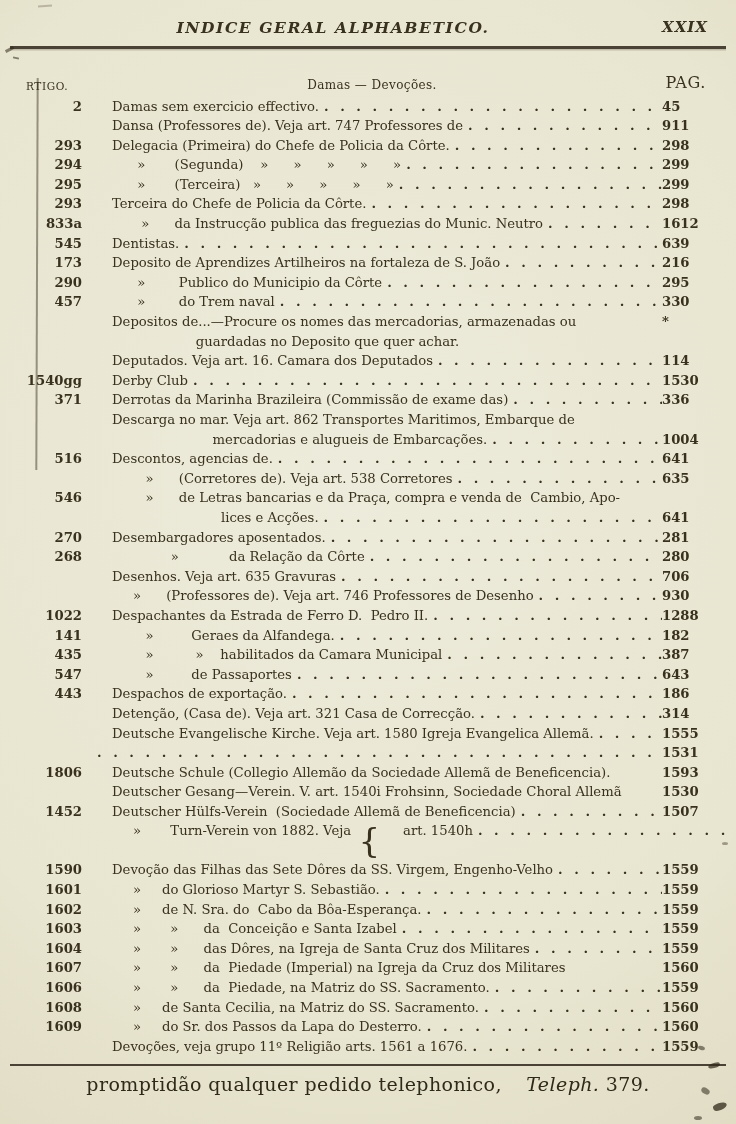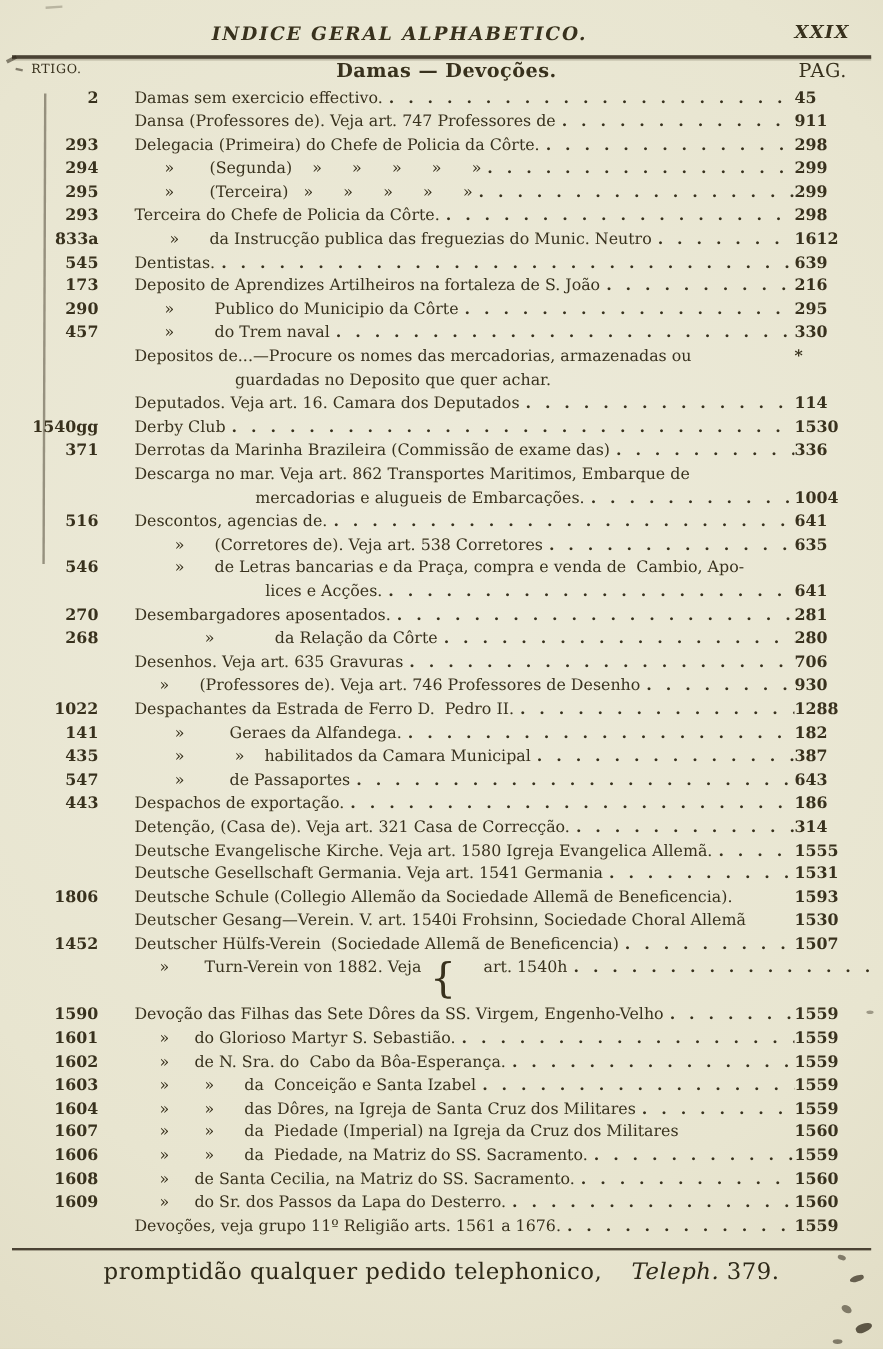--- a/index.html
+++ b/index.html
@@ -19,23 +19,23 @@
   }
   
   .header { position:relative; height:26px; margin:4px 28px;font-style:italic; }
   .header-title {
     position:absolute; left:0; right:70px; top:2px;
     text-align:center; font-weight:bold; font-size:15.5px; letter-spacing:1.6px;
   }
   .header-pageno { position:absolute; right:0; top:2px; font-weight:bold; font-size:15px; letter-spacing:1px; }
   .rule-top { height:2.5px; background:#4a4234; margin:3px 10px 0 10px; box-shadow:0 1.5px 0 rgba(74,66,52,.25); }
   
-  .colhead { display:flex; align-items:center; padding:0 30px 3px 26px; }
+  .colhead { display:flex; align-items:flex-end; padding:24px 30px 3px 26px; }
   .c-art { width:56px; font-size:10.5px; letter-spacing:.6px; text-align:left; }
-  .c-sec { flex:1; text-align:center; font-weight:bold; font-size:16px; letter-spacing:.4px; }
+  .c-sec { flex:1; text-align:center; font-weight:normal; font-size:12px; letter-spacing:.4px; }
   .c-pag { width:44px; font-size:16px; letter-spacing:.6px; text-align:right; }
   
   .entries { padding:2px 30px 0 26px; font-size:13.2px; }
   .row { display:flex; align-items:baseline; line-height:19.6px; }
   .art { flex:0 0 56px; width:56px; text-align:right; font-weight:bold; margin-right:10px; white-space:nowrap; }
   .etext { white-space:pre; flex:0 0 auto;margin-left:20px; }
   .leader { flex:1 1 auto; overflow:hidden; white-space:nowrap; min-width:0; padding-left:5px; font-weight:bold; }
   .leader::after { content:". . . . . . . . . . . . . . . . . . . . . . . . . . . . . . . . . . . . . . . . . . . . . . . . . ."; letter-spacing:3.5px; }
   .spacer { flex:1 1 auto; }
   .pag { flex:0 0 44px; width:44px; text-align:left; font-weight:bold; white-space:nowrap; }
@@ -272,21 +272,20 @@
         <span class="pag">314</span>
       </div>
       <div class="row">
         <span class="art"></span>
         <span class="etext">Deutsche Evangelische Kirche. Veja art. 1580 Igreja Evangelica Allemã.</span>
         <span class="leader"></span>
         <span class="pag">1555</span>
       </div>
       <div class="row">
         <span class="art"></span>
-        <span class="etext">Deutsche Gesellschaft Germania. Veja art. 1541 Germania</span>
         <span class="leader"></span>
         <span class="pag">1531</span>
       </div>
       <div class="row">
         <span class="art">1806</span>
         <span class="etext">Deutsche Schule (Collegio Allemão da Sociedade Allemã de Beneficencia).</span>
         <span class="spacer"></span>
         <span class="pag">1593</span>
       </div>
       <div class="row">

